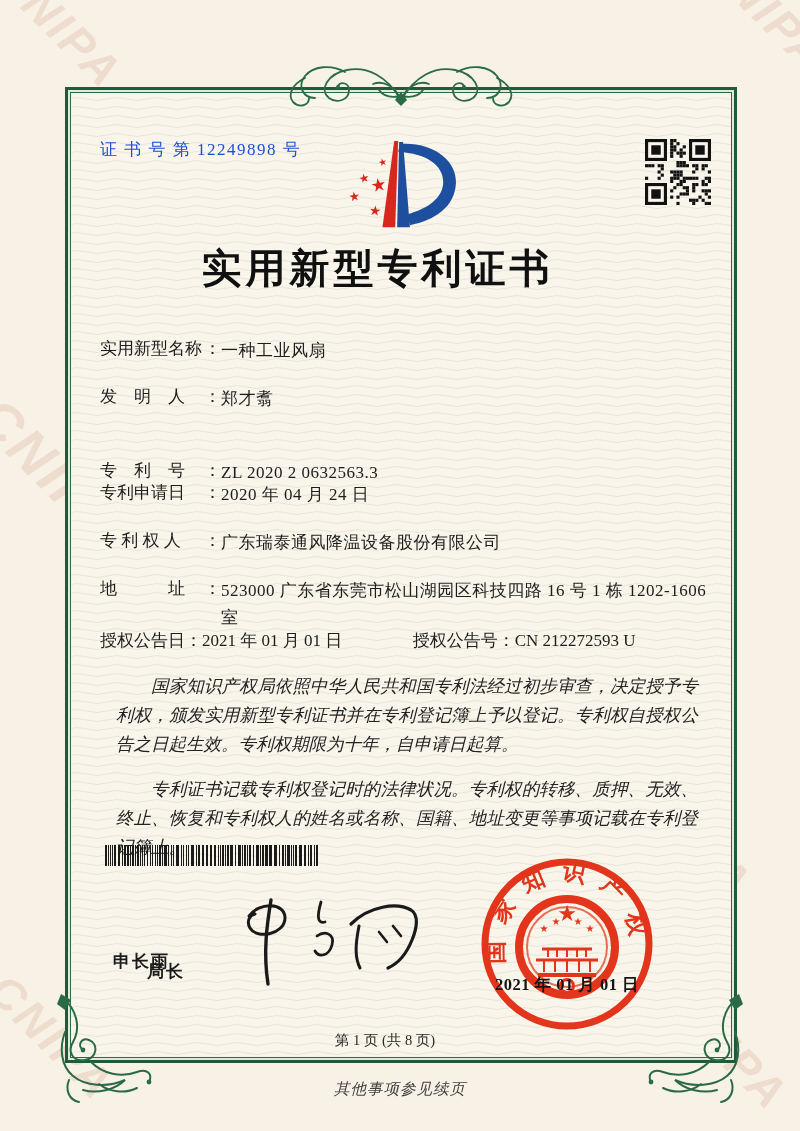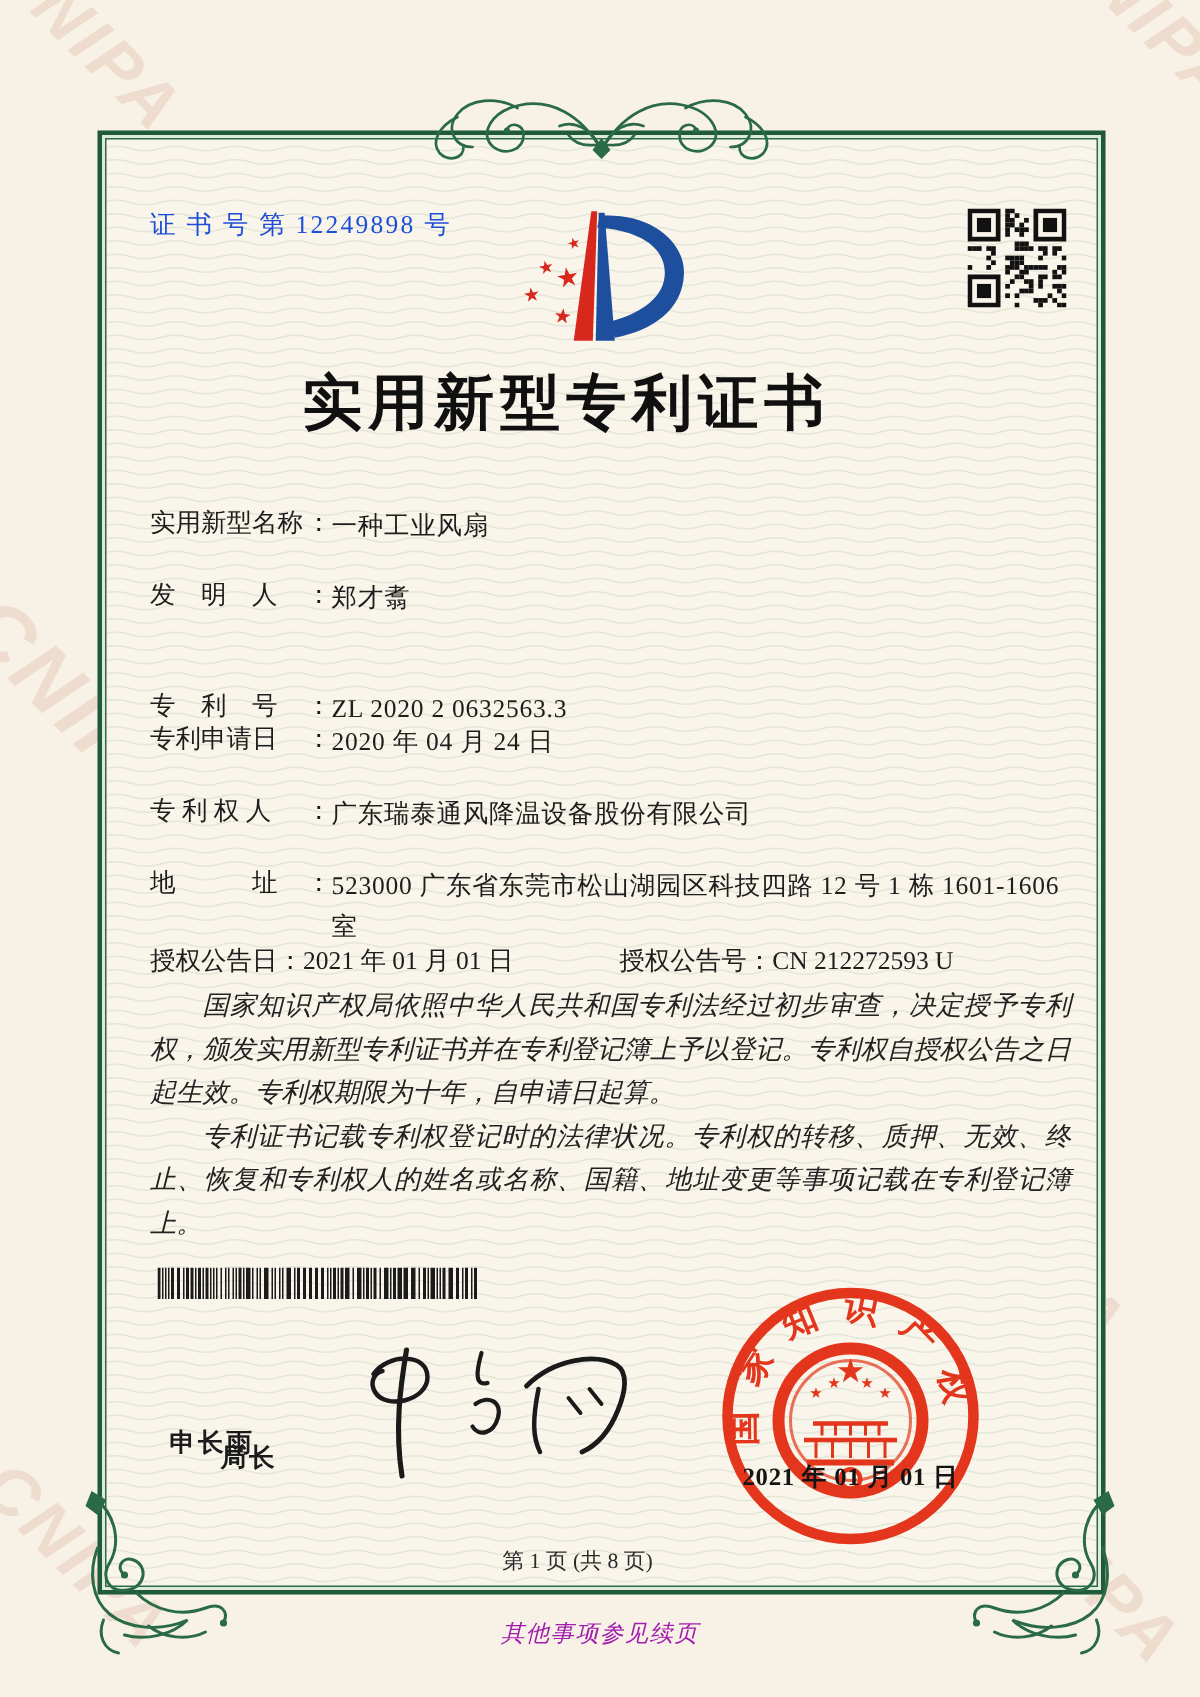--- a/index.html
+++ b/index.html
@@ -26,33 +26,33 @@
   
   .frow{position:absolute;left:100px;width:616px;font-size:17px;color:#1d1d1d;}
   .flabel{display:inline-block;width:104px;vertical-align:top;white-space:nowrap;}
   .fcolon{vertical-align:top;}
   .fvalue{display:inline-block;vertical-align:top;max-width:492px;
           letter-spacing:0.5px;line-height:27px;}
   
   #body-text{position:absolute;left:100px;top:656px;width:614px;
              font-size:17.5px;line-height:29px;text-align:justify;
              font-style:italic;color:#222;}
-  #body-text p{margin:0;text-indent:2em;}
+  #body-text p{margin:16px;text-indent:2em;}
   
   .sig-label{position:absolute;left:113px;
              font-family:"Liberation Sans","DejaVu Sans",sans-serif;
              font-weight:700;font-size:17px;color:#1b1b1b;letter-spacing:2px;}
   
   #seal-date{position:absolute;left:472px;top:974px;width:190px;text-align:center;
              font-size:16.5px;font-weight:600;color:#141414;letter-spacing:0.5px;}
   
   #page-footer{position:absolute;left:0;top:1031px;width:770px;text-align:center;
                font-size:14.5px;color:#2a2a2a;}
   #continue-note{position:absolute;left:0;top:1079px;width:800px;text-align:center;
-                 font-size:15.5px;font-style:italic;color:#a21caf;letter-spacing:1px;}
+                 font-size:15.5px;font-style:italic;color:#404040;letter-spacing:1px;}
 </style>
 </head>
 <body>
 
 <div id="page">
 
   <span class="wm" style="left:-18px;top:-2px;">CNIPA</span>
   <span class="wm" style="left:688px;top:-18px;">CNIPA</span>
   <span class="wm" style="left:468px;top:330px;">CNIPA</span>
   <span class="wm" style="left:-40px;top:440px;font-size:56px;">CNIPA</span>
@@ -355,21 +355,21 @@
   <div class="frow" style="top:459px;">
     <span class="flabel">专　利　号</span><span class="fcolon">：</span><span class="fvalue">ZL 2020 2 0632563.3</span>
   </div>
   <div class="frow" style="top:481px;">
     <span class="flabel">专利申请日</span><span class="fcolon">：</span><span class="fvalue">2020 年 04 月 24 日</span>
   </div>
   <div class="frow" style="top:529px;">
     <span class="flabel">专 利 权 人</span><span class="fcolon">：</span><span class="fvalue">广东瑞泰通风降温设备股份有限公司</span>
   </div>
   <div class="frow" style="top:577px;">
-    <span class="flabel">地　　　址</span><span class="fcolon">：</span><span class="fvalue" style="width:492px;">523000 广东省东莞市松山湖园区科技四路 12 号 1 栋 1601-1606 室</span>
+    <span class="flabel">地　　　址</span><span class="fcolon">：</span><span class="fvalue" style="width:492px;">523000 广东省东莞市松山湖园区科技四路 16 号 1 栋 1202-1606 室</span>
   </div>
   <div class="frow" style="top:629px;">
     <span>授权公告日</span><span>：</span><span>2021 年 01 月 01 日</span>
     <span style="display:inline-block;width:62px;"></span>
     <span>授权公告号</span><span>：</span><span>CN 212272593 U</span>
   </div>
 
   <div id="body-text">
     <p>国家知识产权局依照中华人民共和国专利法经过初步审查，决定授予专利权，颁发实用新型专利证书并在专利登记簿上予以登记。专利权自授权公告之日起生效。专利权期限为十年，自申请日起算。</p>
     <p>专利证书记载专利权登记时的法律状况。专利权的转移、质押、无效、终止、恢复和专利权人的姓名或名称、国籍、地址变更等事项记载在专利登记簿上。</p>

